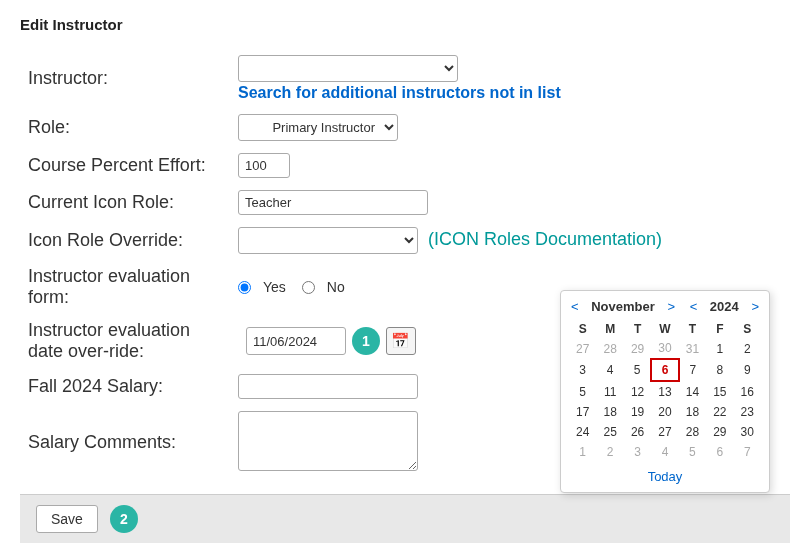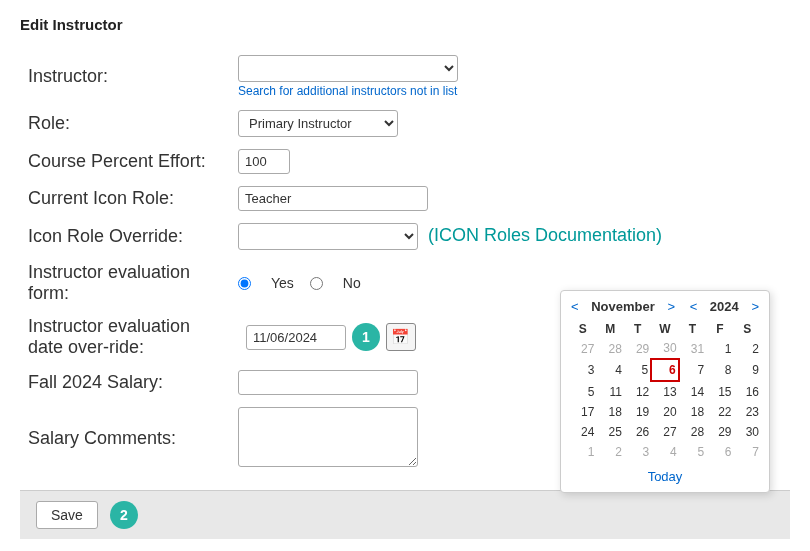--- a/index.html
+++ b/index.html
@@ -43,44 +43,46 @@
       border: 1px solid #aaa;
       border-radius: 3px;
       padding: 4px 6px;
       font-size: 13px;
       color: #333;
       background: #fff;
     }
     select {
       appearance: auto;
       cursor: pointer;
+      text-align: right;
     }
     .instructor-select {
       width: 220px;
     }
     .search-link {
       color: #0066cc;
       text-decoration: none;
-      font-size: 12px;
+      font-size: 16px;
       display: block;
       margin-top: 2px;
+      font-weight: bold;
     }
     .role-select { width: 160px; }
     .effort-input { width: 52px; }
     .icon-role-input { width: 190px; }
     .icon-override-select { width: 180px; }
     .icon-roles-link {
       color: #009999;
       text-decoration: none;
       font-size: 18px;
       margin-left: 6px;
     }
     .radio-group { display: flex; align-items: center; gap: 16px; }
-    .radio-group label { display: flex; align-items: center; gap: 20px; cursor: pointer; font-size: 14px; }
-    .date-row { display: flex; align-items: center; gap: 6px; position: relative; padding-left: 8px; }
+    .radio-group label { display: flex; align-items: center; gap: 12px; cursor: pointer; font-size: 14px; }
+    .date-row { display: flex; gap: 6px; position: relative; padding-left: 8px; }
     .date-input { width: 100px; }
     .step-badge {
       width: 28px; height: 28px;
       border-radius: 50%;
       background: #2ab5a5;
       color: #fff;
       font-weight: bold;
       font-size: 14px;
       display: flex; align-items: center; justify-content: center;
       flex-shrink: 0;
@@ -150,21 +152,21 @@
       border-collapse: collapse;
       font-size: 12px;
     }
     .cal-grid th {
       text-align: center;
       font-weight: bold;
       padding: 2px 3px;
       color: #333;
     }
     .cal-grid td {
-      text-align: right;
+      text-align: center;
       padding: 3px 2px;
       cursor: pointer;
       border-radius: 2px;
       color: #333;
     }
     .cal-grid td.other-month { color: #aaa; }
     .cal-grid td.today {
       border: 2px solid #cc0000;
       color: #cc0000;
       font-weight: bold;

